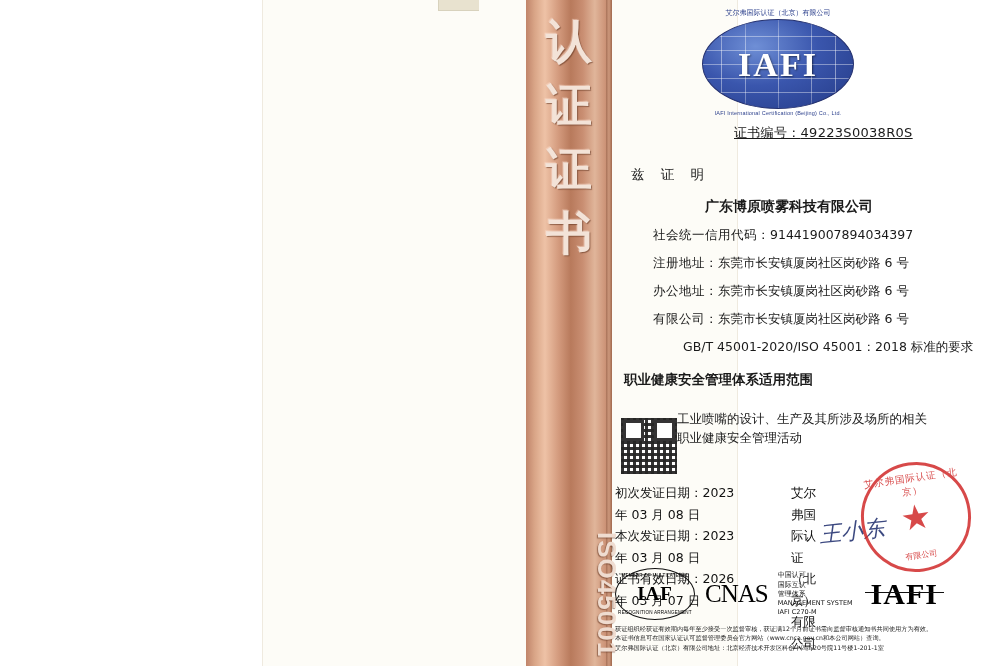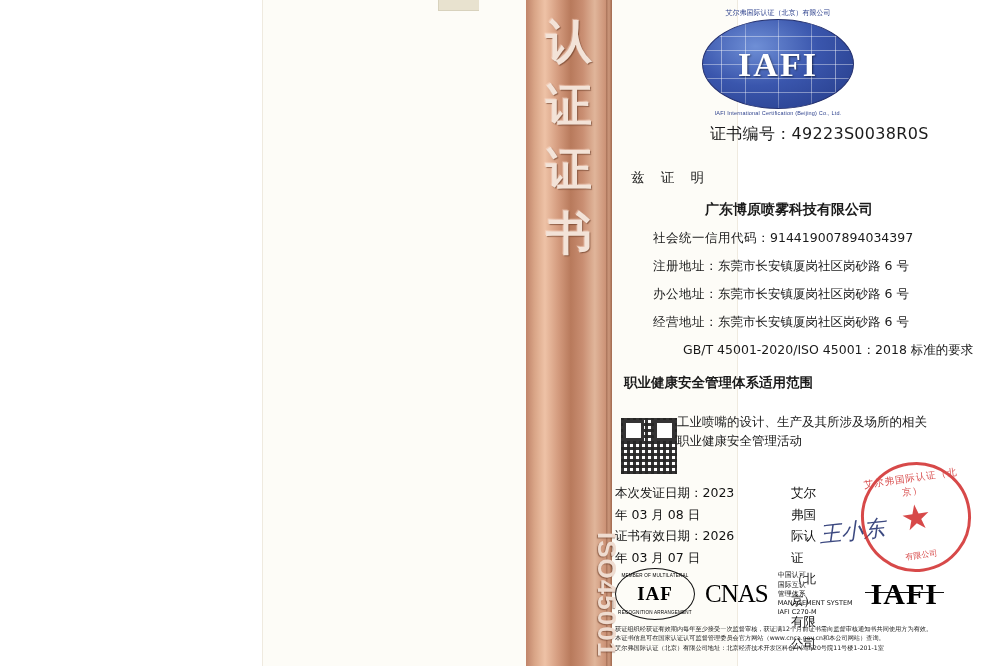--- a/index.html
+++ b/index.html
@@ -150,23 +150,24 @@
   
   .content {
     position: absolute;
     left: 360px;
     top: 124px;
     width: 370px;
     color: #1a1a1a;
     font-family: "DejaVu Sans", sans-serif;
   }
   .cert-no {
-    font-size: 16px;
-    margin-left: 87px;
+    font-size: 13px;
+    margin-left: 111px;
     letter-spacing: .3px;
+    text-decoration: underline;
   }
   .hereby {
     margin-top: 24px;
     font-size: 13.5px;
     margin-left: 8px;
     letter-spacing: 6px;
     font-weight: 400;
   }
   .company {
     margin-top: 14px;
@@ -423,32 +424,35 @@
       <div class="kv">
         <span class="k">社会统一信用代码：</span><span>914419007894034397</span>
       </div>
       <div class="kv">
         <span class="k">注册地址：</span><span>东莞市长安镇厦岗社区岗砂路 6 号</span>
       </div>
       <div class="kv">
         <span class="k">办公地址：</span><span>东莞市长安镇厦岗社区岗砂路 6 号</span>
       </div>
       <div class="kv">
-        <span class="k">经营地址：</span><span>东莞市长安镇厦岗社区岗砂路 6 号</span>
+        <span class="k">有限公司：</span><span>东莞市长安镇厦岗社区岗砂路 6 号</span>
       </div>
 
       <div class="std-line">GB/T 45001-2020/ISO 45001：2018 标准的要求</div>
 
       <div class="scope-title">职业健康安全管理体系适用范围</div>
       <div class="scope-body">工业喷嘴的设计、生产及其所涉及场所的相关职业健康安全管理活动</div>
     </div>
 
     <div class="qr"></div>
 
     <div class="dates">
+      <div>
+        <span>初次发证日期：</span><span>2023 年 03 月 08 日</span>
+      </div>
       <div>
         <span>本次发证日期：</span><span>2023 年 03 月 08 日</span>
       </div>
       <div>
         <span>证书有效日期：</span><span>2026 年 03 月 07 日</span>
       </div>
     </div>
 
     <div class="signer">
       <div>艾尔弗国际认证（北京）有限公司</div>

